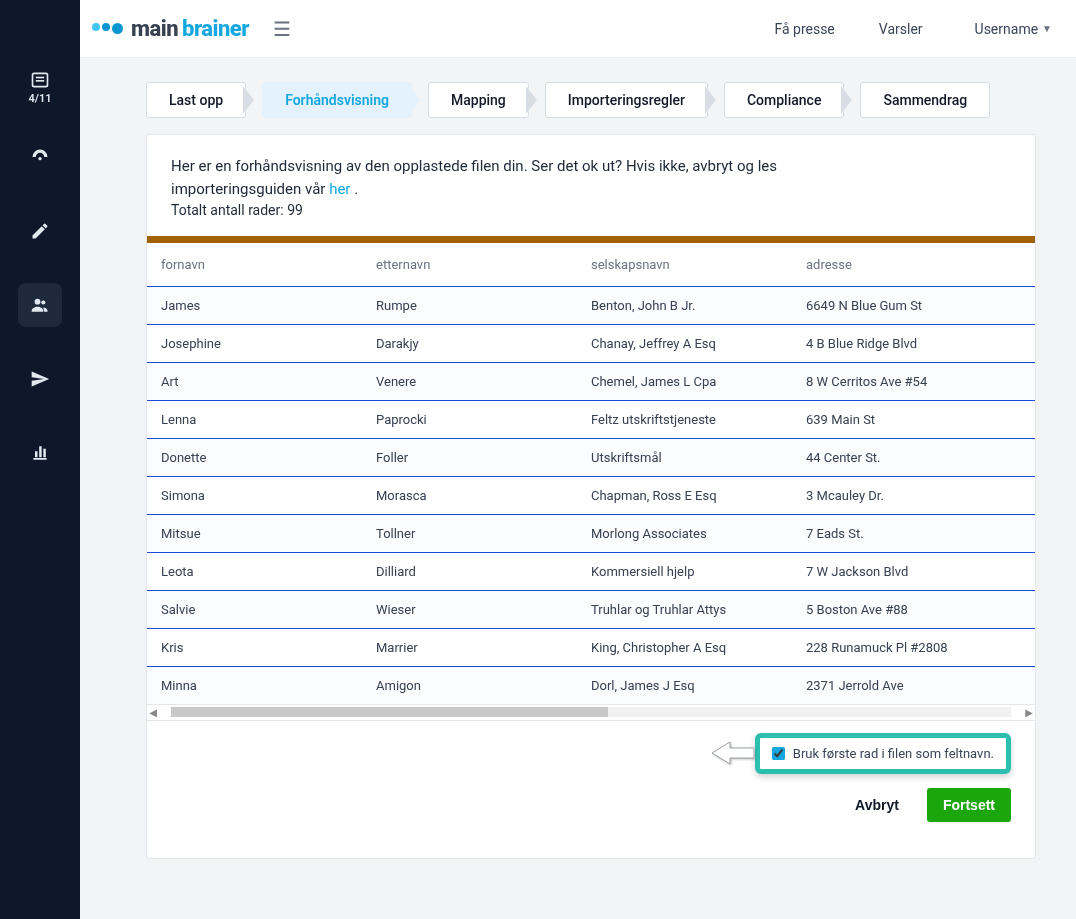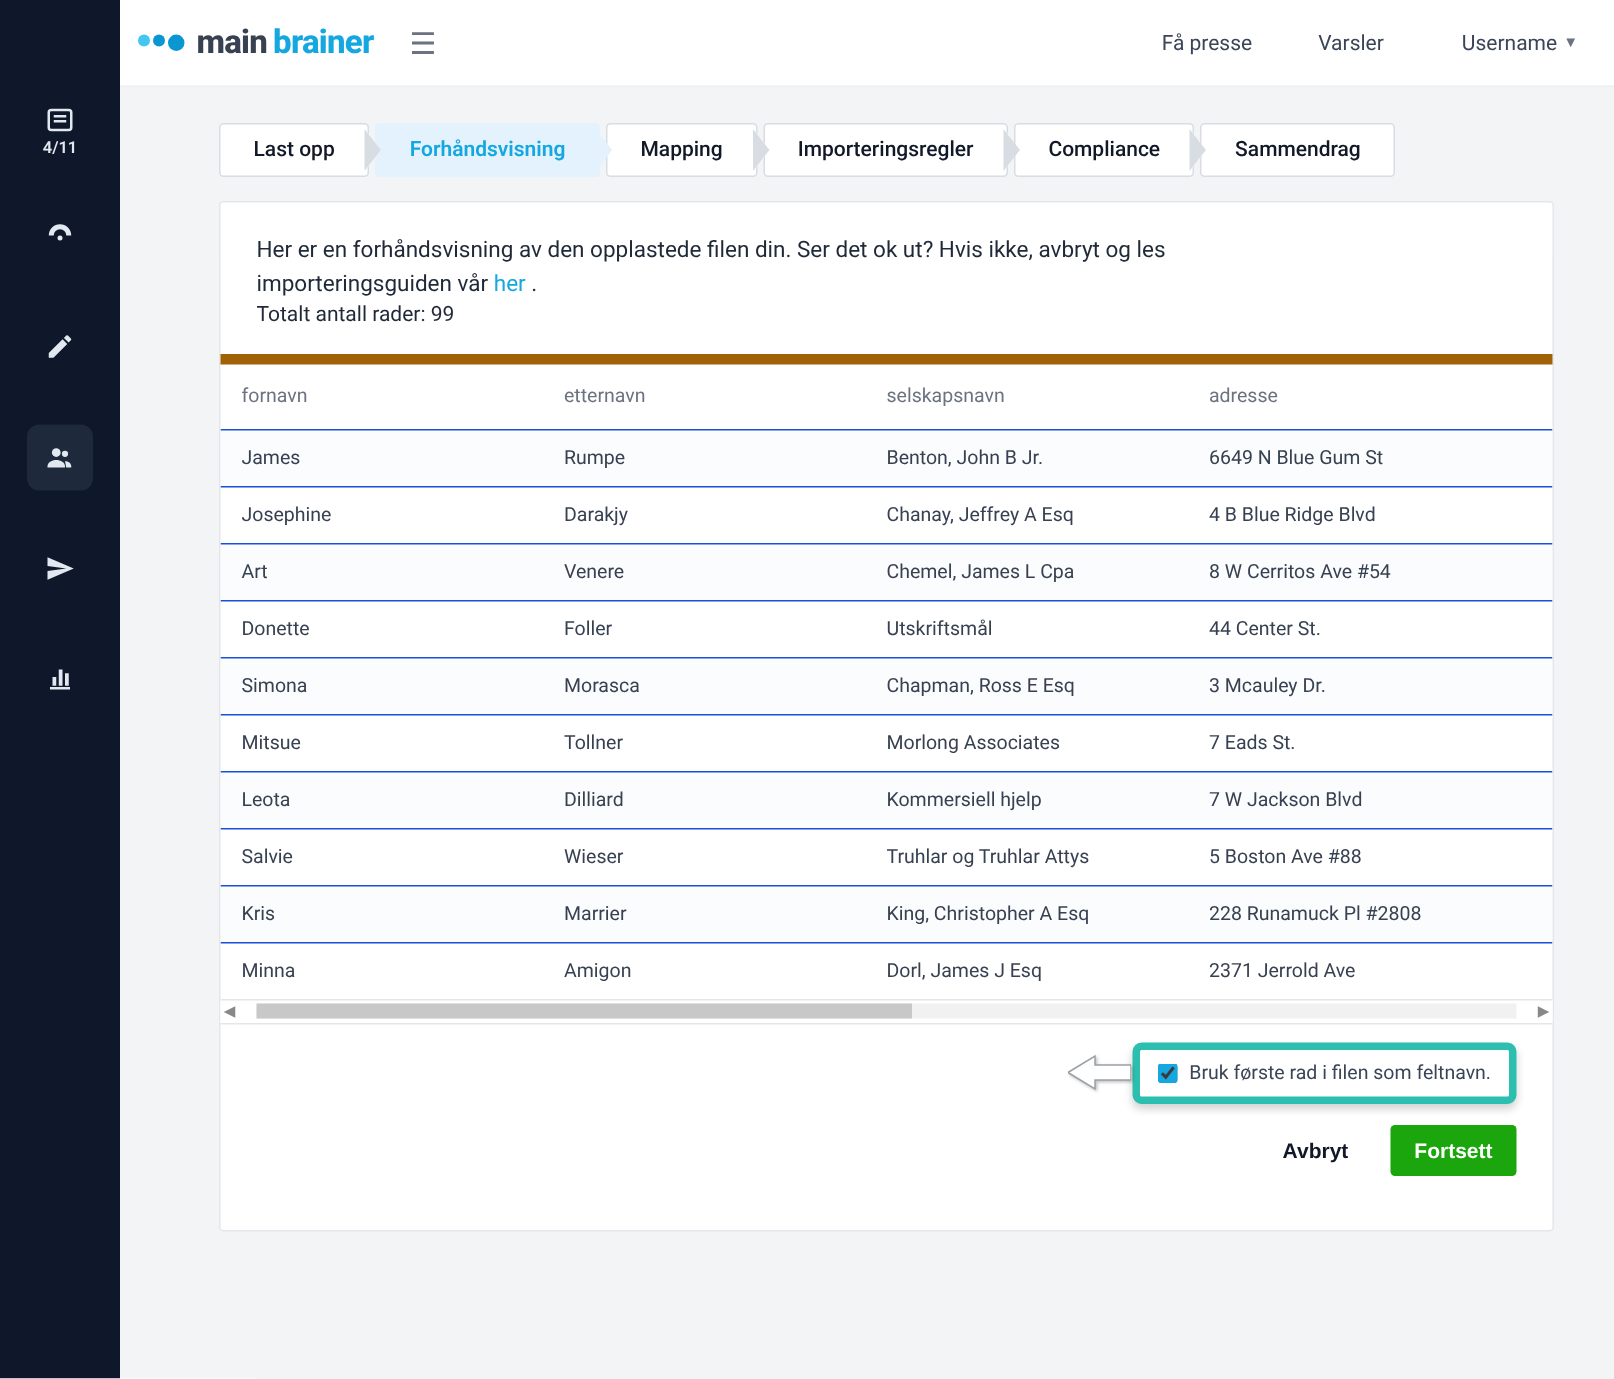--- a/index.html
+++ b/index.html
@@ -65,21 +65,21 @@
   .top-link { color: #3a4558; text-decoration: none; font-size: 14px; padding: 0 14px; cursor: pointer; }
   .user-toggle { display: flex; align-items: center; gap: 4px; font-size: 14px; cursor: pointer; color: #3a4558; padding-left: 22px; }
 
   
   .content {
     flex: 1; overflow: auto; background: #f3f4f6;
     padding: 24px 40px 40px 66px;
   }
 
   
-  .wizard { display: flex; gap: 4px; margin-bottom: 16px; flex-wrap: nowrap; }
+  .wizard { display: flex; gap: 16px; margin-bottom: 16px; flex-wrap: nowrap; }
   .wstep {
     position: relative;
     height: 36px;
     display: flex; align-items: center; justify-content: center;
     background: #fff;
     border: 1px solid #d8dce3;
     color: #111827;
     font-size: 14px; font-weight: 500;
     padding: 0 22px;
     border-radius: 3px;
@@ -311,20 +311,26 @@
                 <div class="td">Chanay, Jeffrey A Esq</div>
                 <div class="td">4 B Blue Ridge Blvd</div>
               </div>
               <div class="tr">
                 <div class="td">Art</div>
                 <div class="td">Venere</div>
                 <div class="td">Chemel, James L Cpa</div>
                 <div class="td">8 W Cerritos Ave #54</div>
               </div>
               <div class="tr">
+                <div class="td">Lenna</div>
+                <div class="td">Paprocki</div>
+                <div class="td">Feltz utskriftstjeneste</div>
+                <div class="td">639 Main St</div>
+              </div>
+              <div class="tr">
                 <div class="td">Donette</div>
                 <div class="td">Foller</div>
                 <div class="td">Utskriftsmål</div>
                 <div class="td">44 Center St.</div>
               </div>
               <div class="tr">
                 <div class="td">Simona</div>
                 <div class="td">Morasca</div>
                 <div class="td">Chapman, Ross E Esq</div>
                 <div class="td">3 Mcauley Dr.</div>

